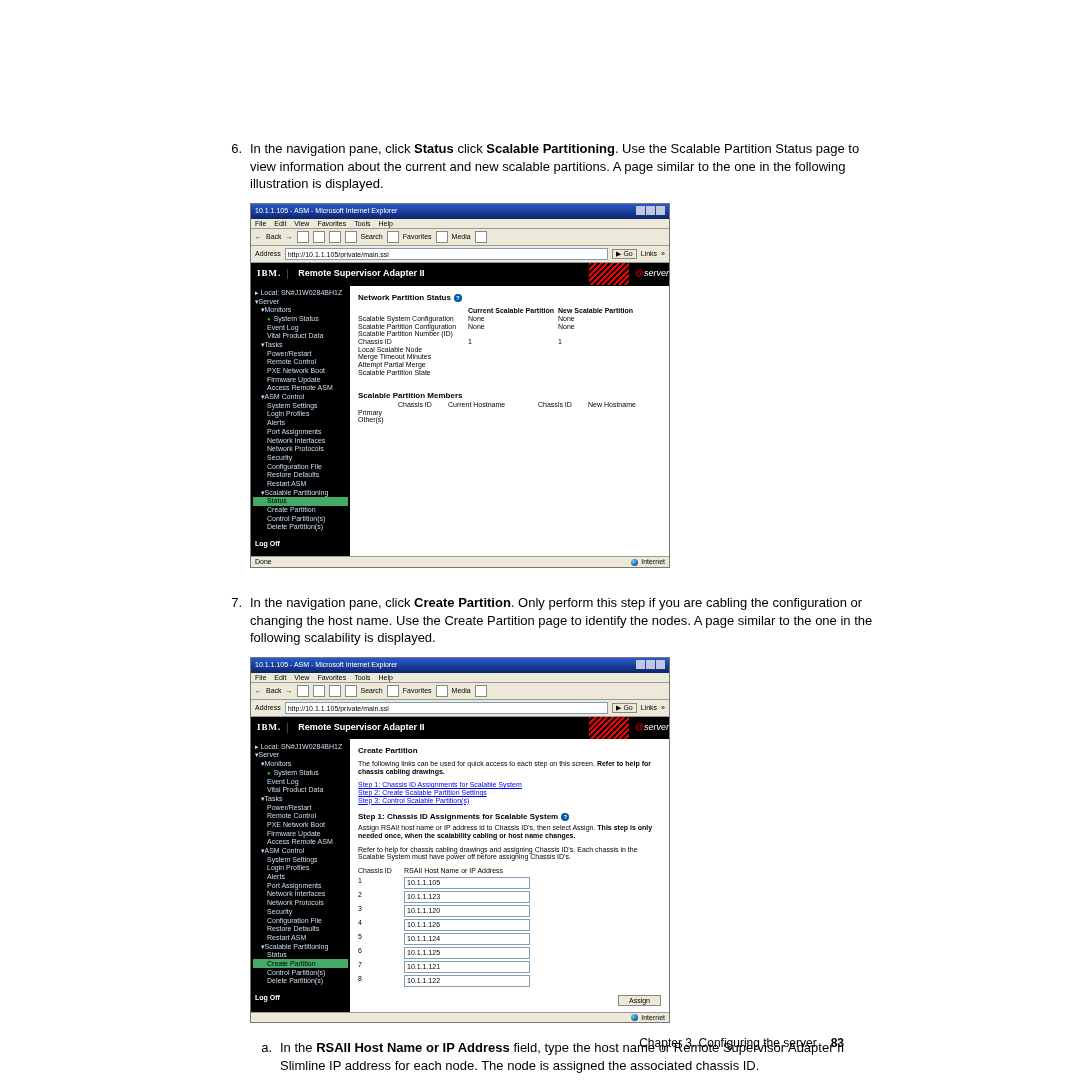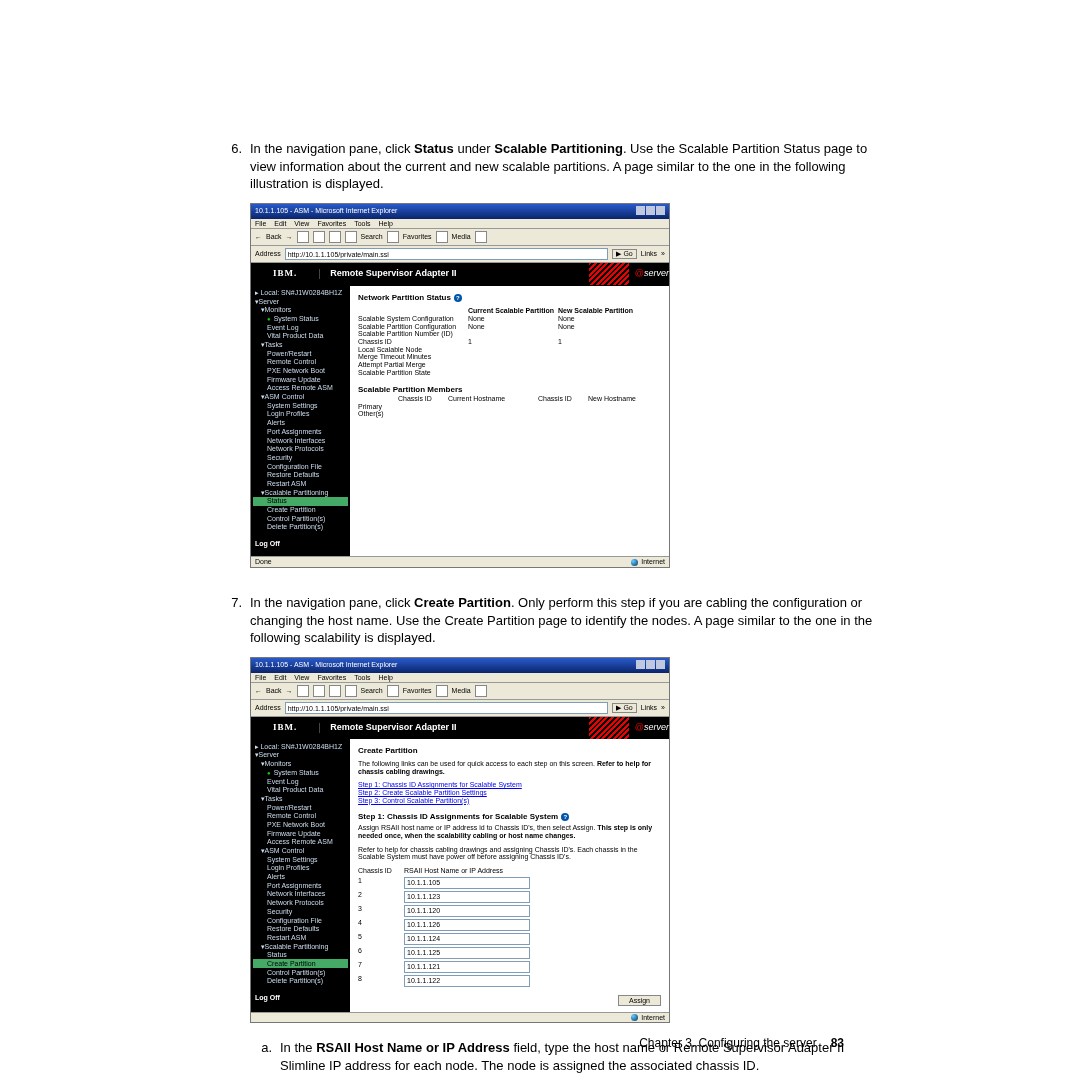--- a/index.html
+++ b/index.html
@@ -16,41 +16,41 @@
   .win-btns span{display:inline-block;width:9px;height:9px;background:#c0c8e0;margin-left:1px;}
   .menubar{background:#ece9d8;padding:1px 4px;border-bottom:1px solid #999;}
   .menubar span{margin-right:8px;}
   .toolbar{background:#ece9d8;padding:2px 4px;border-bottom:1px solid #999;display:flex;align-items:center;gap:4px;}
   .tb-icn{display:inline-block;width:10px;height:10px;border:1px solid #888;background:#fff;}
   .addrbar{background:#ece9d8;padding:2px 4px;border-bottom:1px solid #999;display:flex;align-items:center;gap:4px;}
   .addrbar input{flex:1;font-size:7px;padding:0 2px;border:1px solid #7f9db9;height:10px;}
   .go-btn{border:1px solid #888;padding:0 3px;background:#ece9d8;}
   .inner{display:flex;background:#fff;min-height:230px;}
   .banner{background:#000;color:#fff;display:flex;align-items:center;height:22px;position:relative;}
-  .logo{font-family:serif;font-weight:bold;letter-spacing:1px;font-size:9px;padding:0 22px;border-right:1px solid #444;}
+  .logo{font-family:serif;font-weight:bold;letter-spacing:1px;font-size:9px;padding:0 6px;border-right:1px solid #444;}
   .btitle{font-weight:bold;font-size:9px;padding-left:10px;}
   .eserver{position:absolute;right:0;font-style:italic;font-size:9px;}
   .eserver .at{color:#e00;font-style:normal;}
   .stripes{position:absolute;right:40px;top:0;bottom:0;width:40px;background:repeating-linear-gradient(135deg,#e00 0 2px,#000 2px 4px);}
   .nav{width:95px;background:#000;color:#cde;padding:3px 2px 8px 2px;}
   .nav div{padding:0.5px 0;white-space:nowrap;}
   .nav .lvl1{padding-left:2px;}
   .nav .lvl2{padding-left:8px;}
   .nav .lvl3{padding-left:14px;}
   .nav .grn::before{content:"\25CF";color:#1c0;margin-right:3px;font-size:6px;}
   .nav .sel{background:#4a6;color:#000;padding-left:14px;}
   .nav .logoff{margin-top:8px;padding-left:2px;font-weight:bold;color:#fff;}
   .content{flex:1;background:#fff;color:#000;padding:6px 8px;overflow:hidden;}
   .content-top{border-top:1px solid #000;}
   .sec-title{font-weight:bold;font-size:8px;margin:2px 0 4px 0;}
   .help{display:inline-block;width:8px;height:8px;border-radius:50%;background:#05a;color:#fff;text-align:center;line-height:8px;font-size:6px;margin-left:3px;}
   .tbl{display:grid;font-size:7px;}
   .tbl3{grid-template-columns:110px 90px 90px;}
   .tbl .hdr{font-weight:bold;}
-  .members{font-weight:bold;font-size:8px;margin-top:10px;}
+  .members{font-weight:bold;font-size:8px;margin-top:16px;}
   .mtbl{display:grid;grid-template-columns:40px 50px 90px 50px 80px;font-size:7px;}
   .link{color:#00e;text-decoration:underline;}
   .small-note{font-size:7px;margin:3px 0 6px 0;}
   .step1{font-weight:bold;font-size:8px;margin-top:8px;display:flex;align-items:center;}
   .assign-tbl{display:grid;grid-template-columns:40px 130px;gap:2px 6px;margin-top:4px;font-size:7px;}
   .assign-tbl input{font-size:7px;padding:0 2px;border:1px solid #7f9db9;height:10px;width:120px;}
   .assign-btn{float:right;margin-top:8px;border:1px solid #888;padding:1px 10px;background:#ece9d8;font-size:7px;}
   .statusbar{background:#ece9d8;border-top:1px solid #999;display:flex;justify-content:space-between;padding:1px 4px;font-size:7px;}
   .statusbar .right{display:flex;align-items:center;gap:3px;}
   .net-icn{width:7px;height:7px;background:radial-gradient(circle at 30% 30%,#6cf,#036);border-radius:50%;display:inline-block;}
@@ -59,21 +59,21 @@
   .sub-body{flex:1;}
 </style>
 </head>
 <body>
 
 <div class="page">
 
   <div class="step">
     <div class="step-num">6.</div>
     <div class="step-body">
-      <span>In the navigation pane, click </span><span class="bold">Status</span><span> under </span><span class="bold">Scalable Partitioning</span><span>. Use the Scalable Partition Status page to view information about the current and new scalable partitions. A page similar to the one in the following illustration is displayed.</span>
+      <span>In the navigation pane, click </span><span class="bold">Status</span><span> click </span><span class="bold">Scalable Partitioning</span><span>. Use the Scalable Partition Status page to view information about the current and new scalable partitions. A page similar to the one in the following illustration is displayed.</span>
 
       
       <div class="shot">
         <div class="titlebar">
           <span>10.1.1.105 - ASM - Microsoft Internet Explorer</span>
           <span class="win-btns"><span></span><span></span><span></span></span>
         </div>
         <div class="menubar">
           <span>File</span><span>Edit</span><span>View</span><span>Favorites</span><span>Tools</span><span>Help</span>
         </div>

